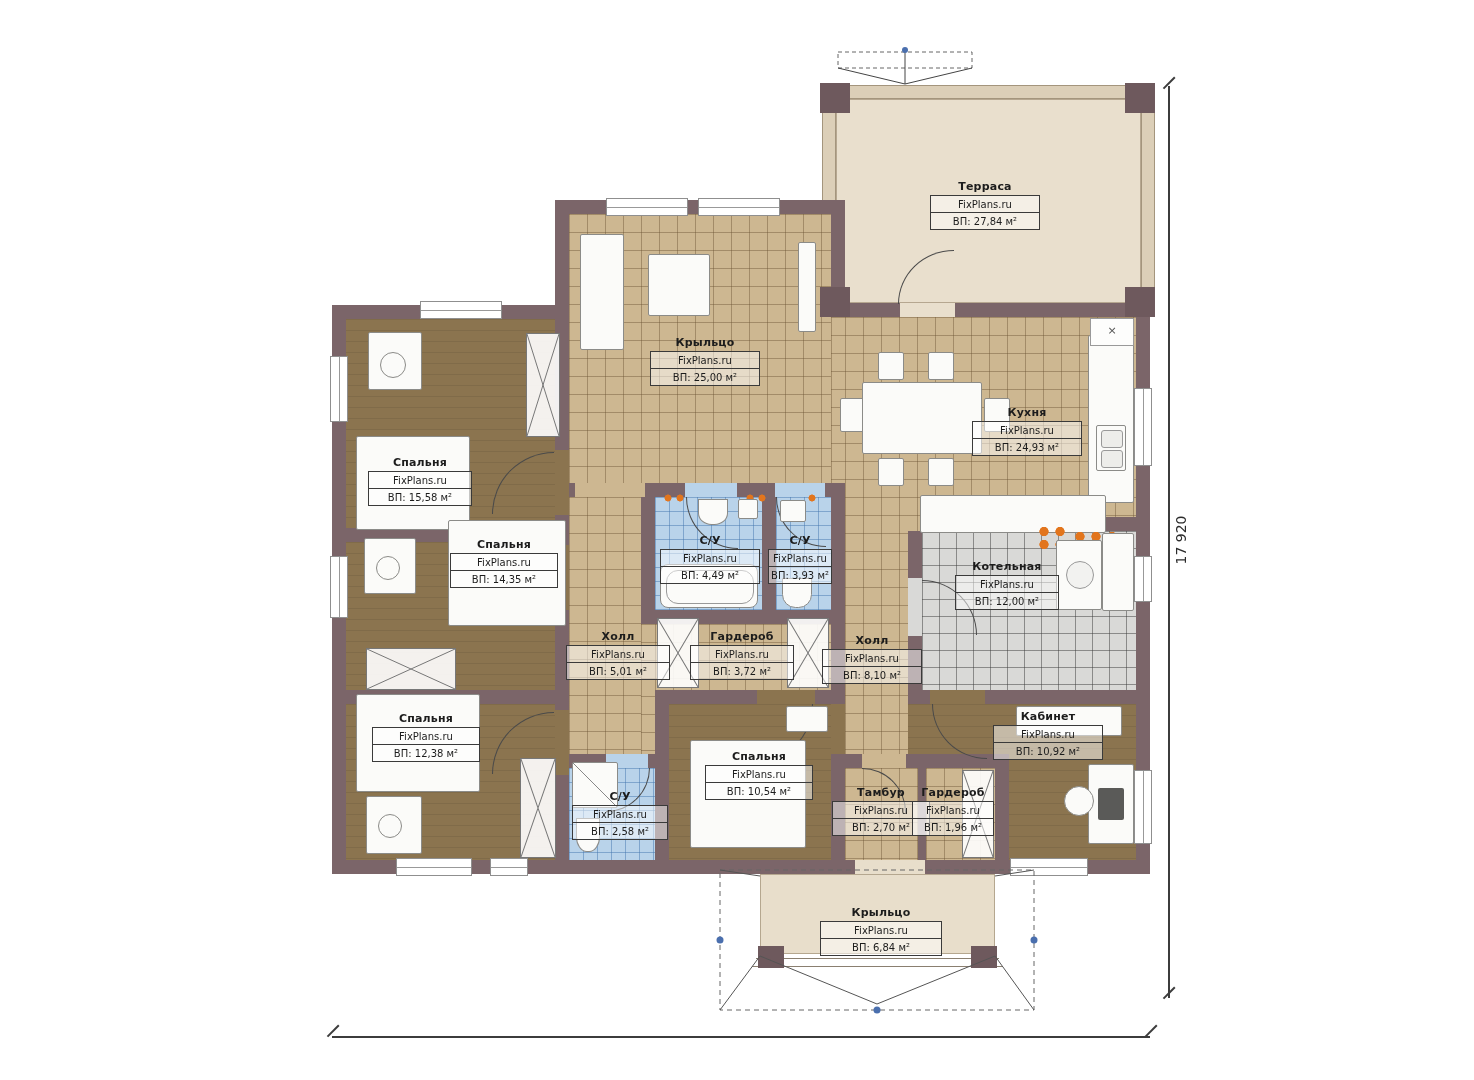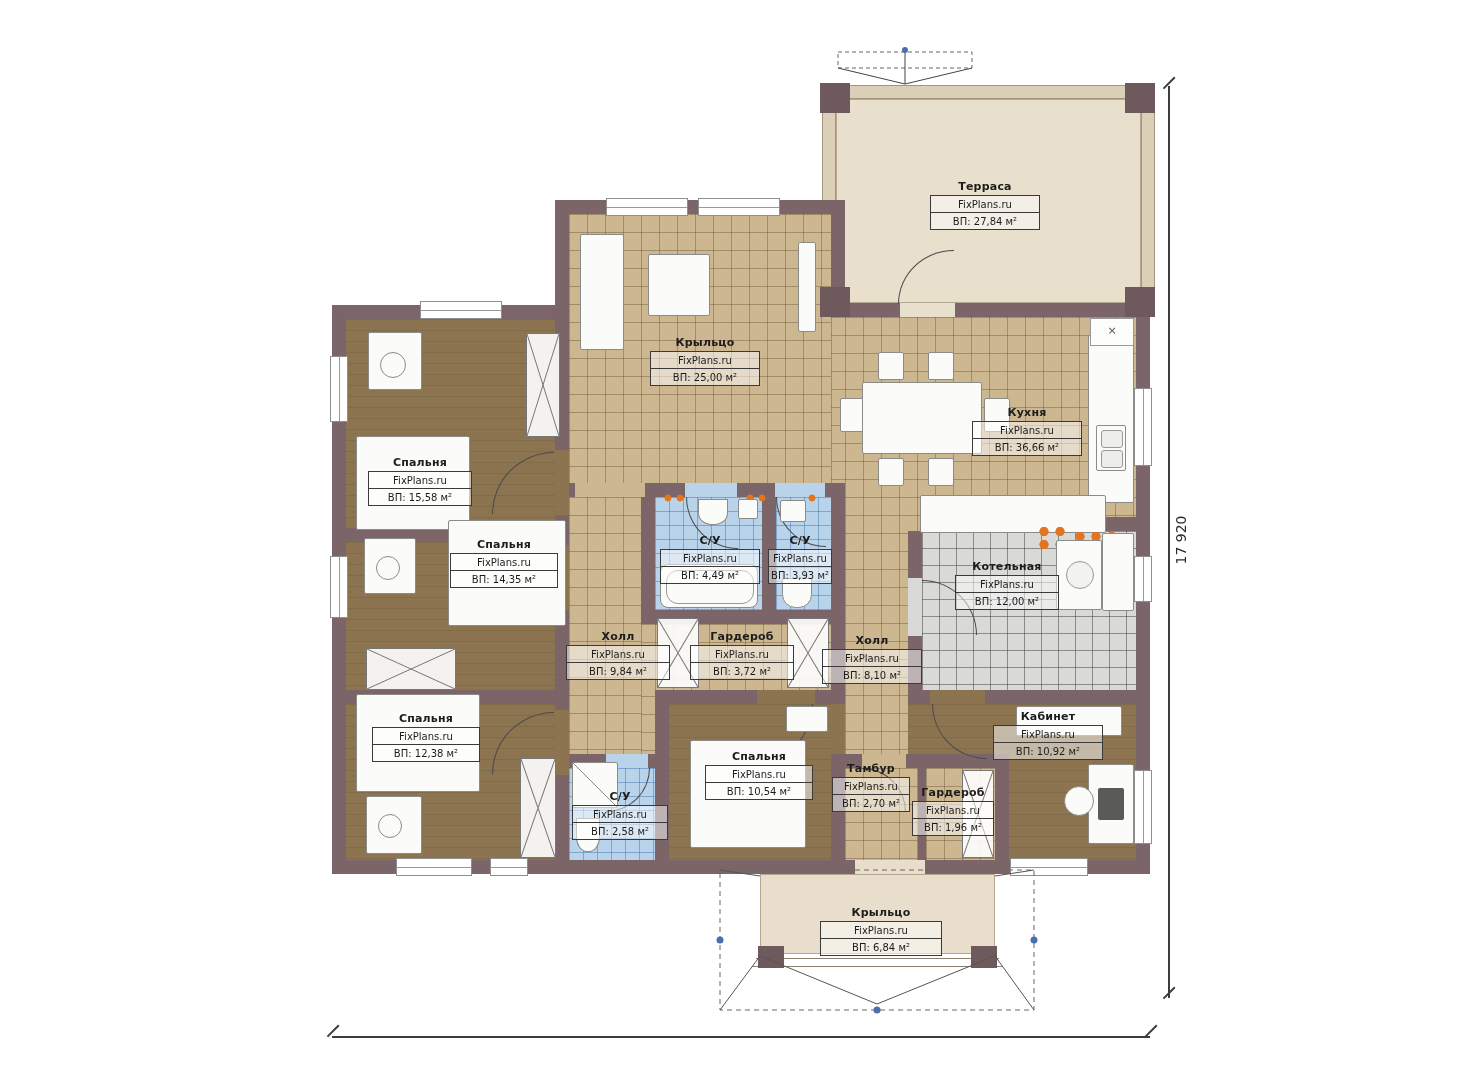--- a/index.html
+++ b/index.html
@@ -281,21 +281,21 @@
     <div class="rname">Крыльцо</div>
     <div class="rbox">
       <div class="rrow">FixPlans.ru</div>
       <div class="rrow">ВП: 25,00 м²</div>
     </div>
   </div>
   <div class="rlabel" style="left:972px;top:406px;width:110px">
     <div class="rname">Кухня</div>
     <div class="rbox">
       <div class="rrow">FixPlans.ru</div>
-      <div class="rrow">ВП: 36,66 м²</div>
+      <div class="rrow">ВП: 24,93 м²</div>
     </div>
   </div>
   <div class="rlabel" style="left:368px;top:456px;width:104px">
     <div class="rname">Спальня</div>
     <div class="rbox">
       <div class="rrow">FixPlans.ru</div>
       <div class="rrow">ВП: 15,58 м²</div>
     </div>
   </div>
   <div class="rlabel" style="left:450px;top:538px;width:108px">
@@ -337,21 +337,21 @@
     <div class="rname">С/У</div>
     <div class="rbox">
       <div class="rrow">FixPlans.ru</div>
       <div class="rrow">ВП: 2,58 м²</div>
     </div>
   </div>
   <div class="rlabel" style="left:566px;top:630px;width:104px">
     <div class="rname">Холл</div>
     <div class="rbox">
       <div class="rrow">FixPlans.ru</div>
-      <div class="rrow">ВП: 9,84 м²</div>
+      <div class="rrow">ВП: 5,01 м²</div>
     </div>
   </div>
   <div class="rlabel" style="left:690px;top:630px;width:104px">
     <div class="rname">Гардероб</div>
     <div class="rbox">
       <div class="rrow">FixPlans.ru</div>
       <div class="rrow">ВП: 3,72 м²</div>
     </div>
   </div>
   <div class="rlabel" style="left:822px;top:634px;width:100px">
@@ -361,21 +361,21 @@
       <div class="rrow">ВП: 8,10 м²</div>
     </div>
   </div>
   <div class="rlabel" style="left:955px;top:560px;width:104px">
     <div class="rname">Котельная</div>
     <div class="rbox">
       <div class="rrow">FixPlans.ru</div>
       <div class="rrow">ВП: 12,00 м²</div>
     </div>
   </div>
-  <div class="rlabel" style="left:832px;top:762px;width:78px">
+  <div class="rlabel" style="left:832px;top:786px;width:98px">
     <div class="rname">Тамбур</div>
     <div class="rbox">
       <div class="rrow">FixPlans.ru</div>
       <div class="rrow">ВП: 2,70 м²</div>
     </div>
   </div>
   <div class="rlabel" style="left:912px;top:786px;width:82px">
     <div class="rname">Гардероб</div>
     <div class="rbox">
       <div class="rrow">FixPlans.ru</div>

